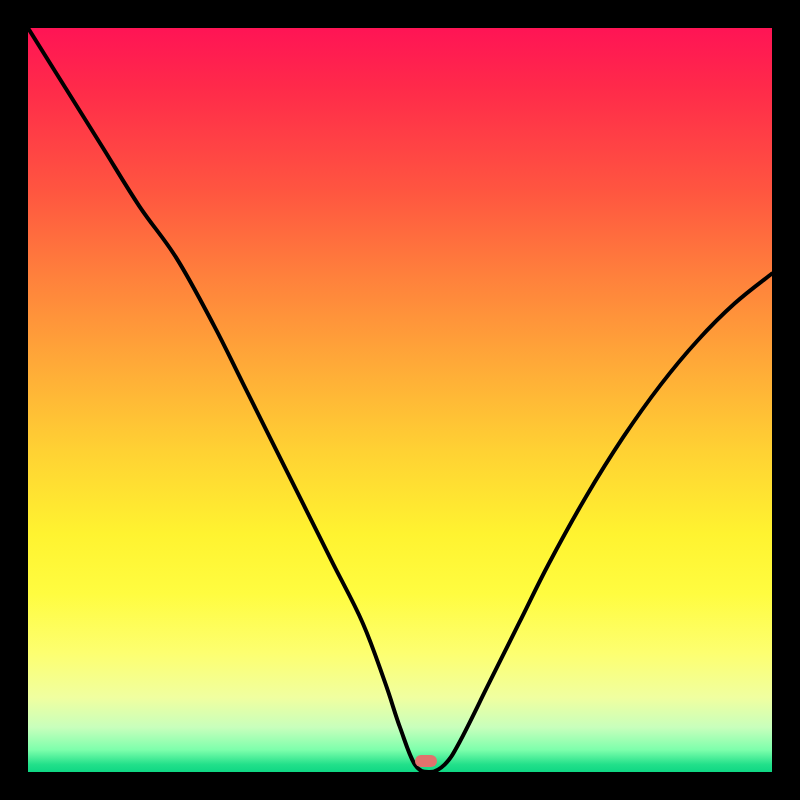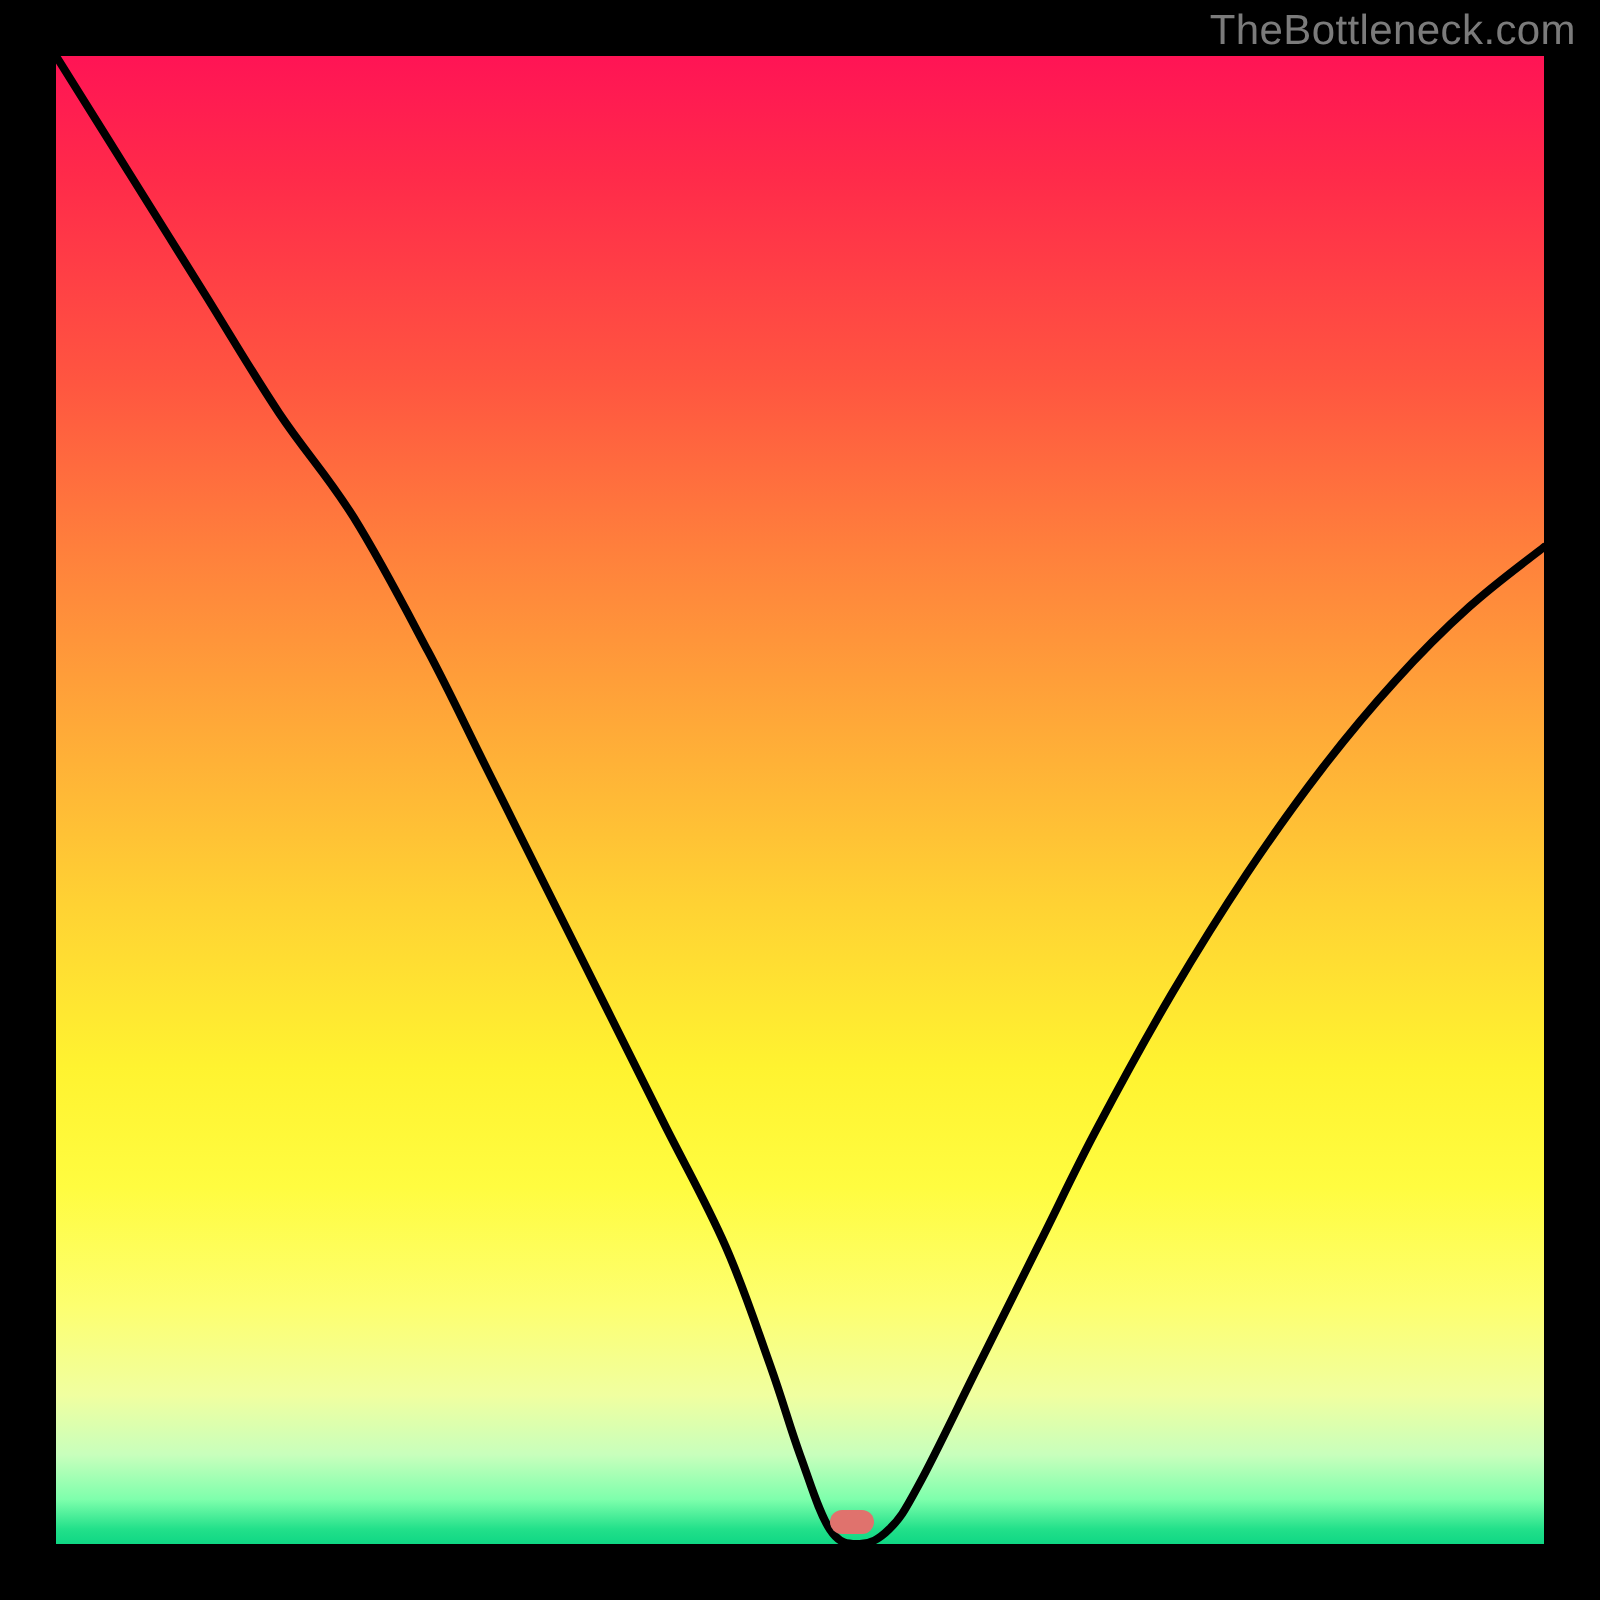--- a/index.html
+++ b/index.html
@@ -72,21 +72,20 @@
     border-radius: 6px;
     z-index: 15;
     transform: translate(-50%, -50%);
   }
 </style>
 </head>
 <body>
 
 <div class="frame">
 
-  <div class="watermark">TheBottleneck.com</div>
 
   <div class="plot">
     <div class="gradient"></div>
 
     <svg class="curve" viewBox="0 0 744 744" preserveAspectRatio="none">
       <path id="curve-path" fill="none" stroke="#000" stroke-width="4" stroke-linejoin="round" stroke-linecap="round" d="M 0.0 0.0 C 6.7 10.7, 23.8 38.1, 37.2 59.5 C 50.6 80.9, 61.0 97.6, 74.4 119.0 C 87.8 140.5, 98.2 158.5, 111.6 178.6 C 125.0 198.6, 135.4 209.2, 148.8 230.6 C 162.2 252.1, 173.9 274.8, 186.0 297.6 C 198.1 320.4, 205.0 335.7, 215.8 357.1 C 226.5 378.5, 234.8 395.2, 245.5 416.6 C 256.2 438.1, 264.6 454.7, 275.3 476.2 C 286.0 497.6, 294.3 514.3, 305.0 535.7 C 315.8 557.1, 325.4 573.8, 334.8 595.2 C 344.2 616.6, 350.4 636.0, 357.1 654.7 C 363.8 673.5, 366.6 684.6, 372.0 699.4 C 377.4 714.1, 381.5 728.5, 386.9 736.6 C 392.2 744.6, 396.4 744.0, 401.8 744.0 C 407.1 744.0, 411.3 741.9, 416.6 736.6 C 422.0 731.2, 423.5 729.0, 431.5 714.2 C 439.6 699.5, 450.6 676.1, 461.3 654.7 C 472.0 633.3, 480.3 616.6, 491.0 595.2 C 501.8 573.8, 508.7 558.4, 520.8 535.7 C 532.9 512.9, 544.6 491.5, 558.0 468.7 C 571.4 446.0, 581.8 429.3, 595.2 409.2 C 608.6 389.1, 619.0 374.5, 632.4 357.1 C 645.8 339.7, 656.2 327.2, 669.6 312.5 C 683.0 297.7, 693.4 287.3, 706.8 275.3 C 720.2 263.2, 737.3 250.9, 744.0 245.5"></path>
     </svg>
 
     <div id="marker" class="marker" style="left: 398.04px; top: 732.84px;"></div>
   </div>

